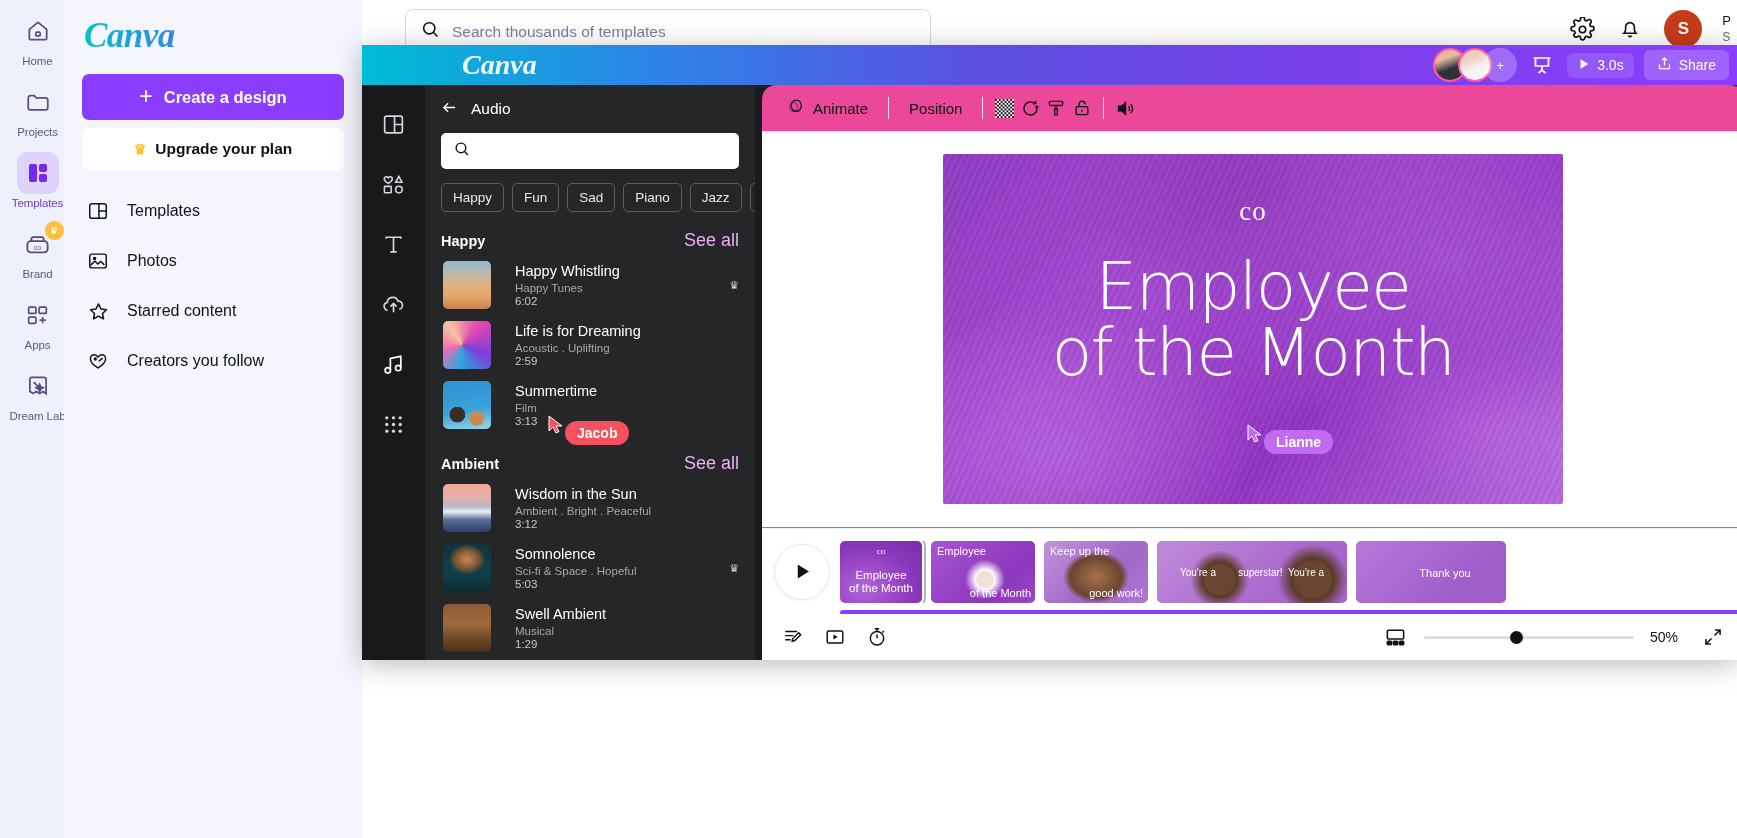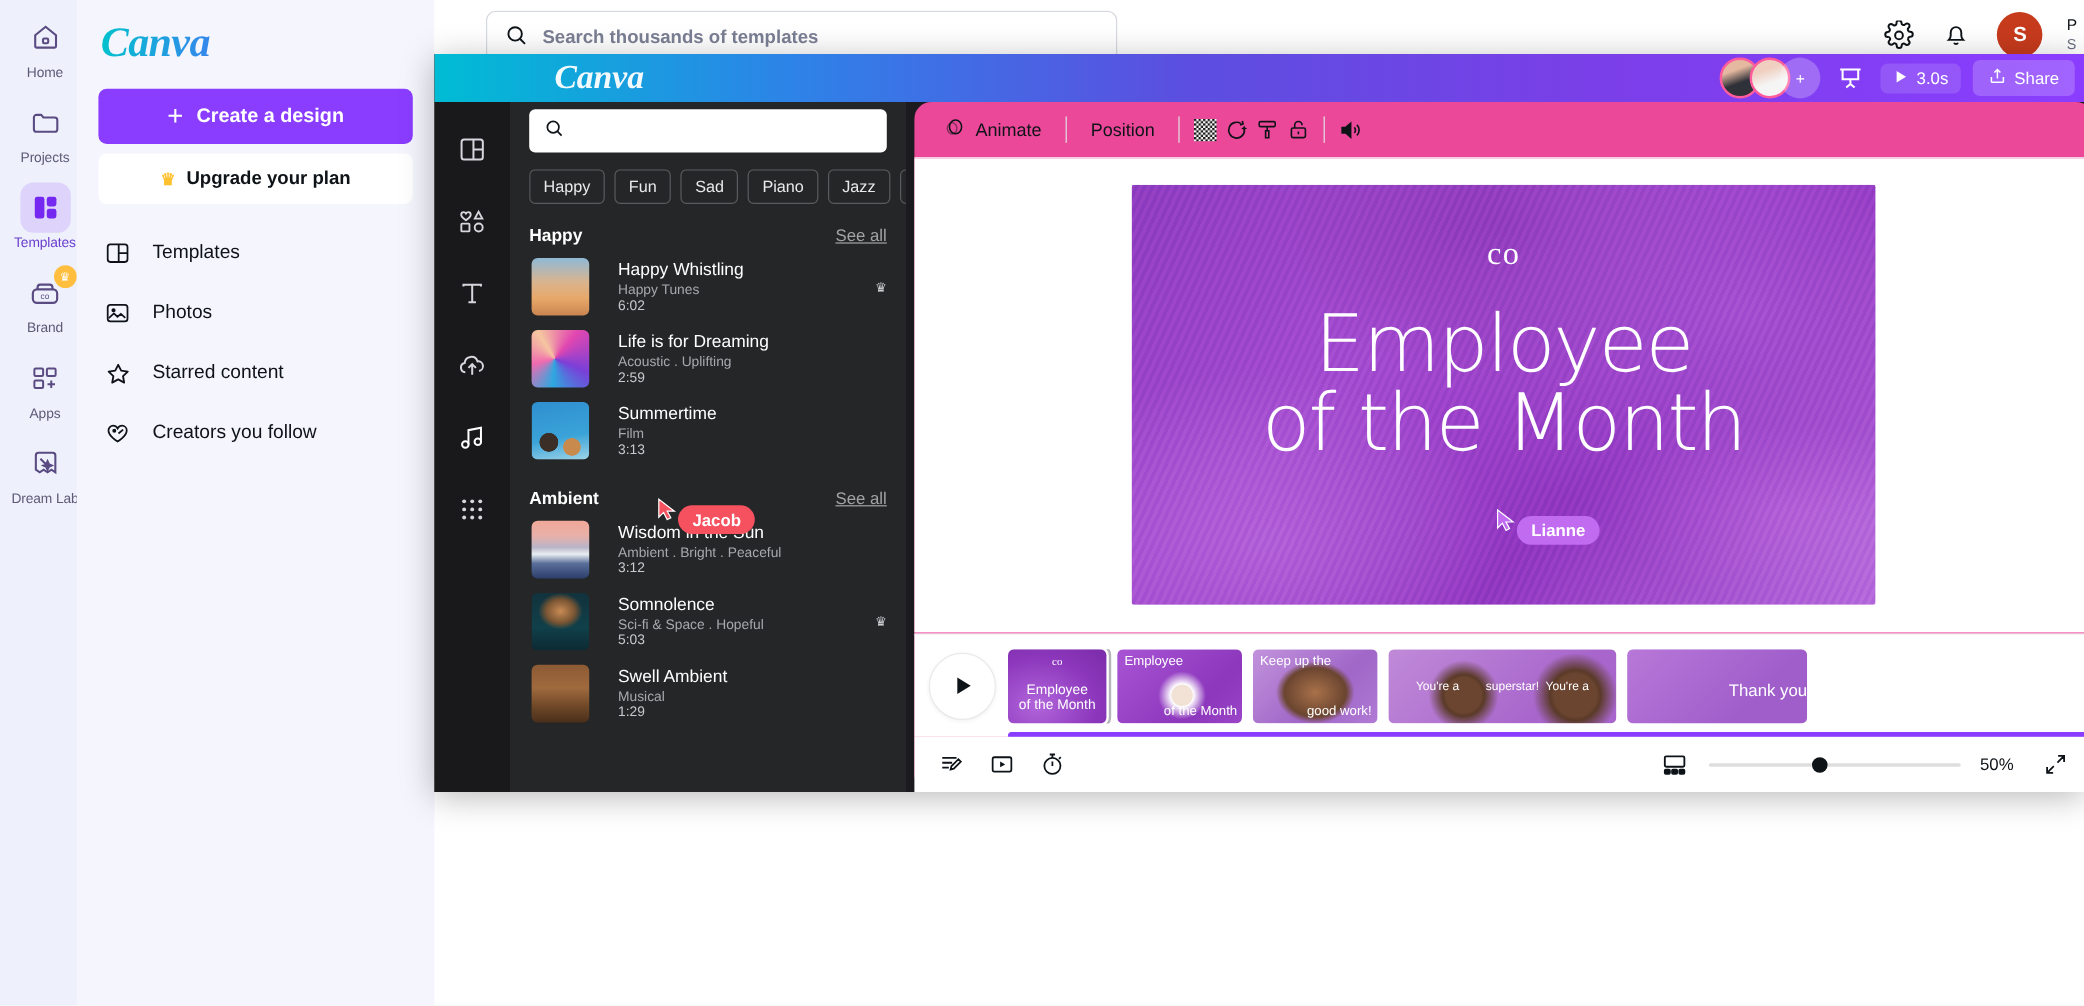--- a/index.html
+++ b/index.html
@@ -80,21 +80,21 @@
   
   .home-header {
     position: absolute; left: 362px; top: 0; right: 0; height: 62px;
     background: #ffffff; display: flex; align-items: center;
   }
   .search-wrap {
     position: absolute; left: 405px; top: 9px; width: 526px; height: 45px;
     border: 1px solid #d7d9e0; border-radius: 8px; background: #fff;
     display: flex; align-items: center; padding: 0 14px; gap: 11px;
   }
-  .search-ph { font-size: 15.5px; color: #7b7f94; font-weight: bold; }
+  .search-ph { font-size: 15.5px; color: #7b7f94; }
   .hdr-right { position: absolute; right: 0; top: 10px; display: flex; align-items: center; gap: 20px; padding-right: 6px; }
   .hdr-ico { width: 28px; height: 28px; color: #0e1318; cursor: pointer; display:flex; align-items:center; justify-content:center; }
   .avatar-s {
     width: 38px; height: 38px; border-radius: 50%; background: #c73b1d;
     color: #fff; font-size: 17px; font-weight: bold;
     display: flex; align-items: center; justify-content: center; cursor: pointer;
   }
   .hdr-name { font-size: 13px; color: #0e1318; line-height: 1.25; }
   .hdr-name .sub { color: #6a6d80; font-size: 12px; }
 
@@ -162,21 +162,21 @@
   .ap-chips { display: flex; gap: 8px; margin: 14px 0 0 16px; overflow: hidden; }
   .chip {
     border: 1px solid #5a5b5e; color: #e9e9ec; border-radius: 5px;
     padding: 6px 11px; font-size: 13.5px; white-space: nowrap; cursor: pointer; background: transparent;
   }
   .ap-sec {
     display: flex; align-items: baseline; justify-content: space-between;
     padding: 18px 16px 4px 16px;
   }
   .ap-sec-t { color: #fff; font-size: 14.5px; font-weight: bold; }
-  .ap-sec-a { color: #a3a3a3; font-size: 14px; cursor: pointer; text-decoration: underline; }
+  .ap-sec-a { color: #f0abfc; font-size: 18px; cursor: pointer; }
   .track { display: flex; align-items: flex-start; gap: 12px; padding: 6px 16px 6px 18px; cursor: pointer; position: relative; }
   .thumb { width: 48px; height: 48px; border-radius: 5px; flex: 0 0 48px; }
   .t-meta { padding-top: 1px; flex: 1; margin-left: 12px; }
   .t-name { color: #fff; font-size: 14.5px; line-height: 1.25; }
   .t-tags { color: #a7a8ad; font-size: 11.5px; margin-top: 2px; }
   .t-dur { color: #c8c9cd; font-size: 11.5px; margin-top: 1px; }
   .t-crown { color: #cfd0d4; font-size: 11px; align-self: center; }
 
   
   .ed-stage {
@@ -514,20 +514,28 @@
             <circle cx="12" cy="12" r="1.7"></circle>
             <circle cx="19" cy="12" r="1.7"></circle>
           <circle cx="5" cy="19" r="1.7"></circle>
             <circle cx="12" cy="19" r="1.7"></circle>
             <circle cx="19" cy="19" r="1.7"></circle>
         </svg>
       </span>
     </div>
 
     <div class="audio-panel">
+      <div class="ap-head">
+        <span class="ap-back">
+          <svg width="17" height="17" viewBox="0 0 24 24" fill="none" stroke="#fff" stroke-width="1.9">
+            <path d="M20 12H4M10 6l-6 6 6 6"></path>
+          </svg>
+        </span>
+        <span class="ap-title">Audio</span>
+      </div>
 
       <div class="ap-search">
         <span>
           <svg width="18" height="18" viewBox="0 0 24 24" fill="none" stroke="#0e1318" stroke-width="1.9">
             <circle cx="10.6" cy="10.6" r="6.4"></circle>
               <path d="M15.4 15.4 20 20"></path>
           </svg>
         </span>
         <span title=""></span>
       </div>
@@ -705,21 +713,21 @@
           <div class="tl-card" style="width:104px; background:radial-gradient(ellipse 45% 60% at 50% 58%,#a8714a 0%,#6b4530 55%,transparent 70%),linear-gradient(135deg,#c293dc,#a066c8 60%,#b07ad4 100%);padding-left:28px;">
             <div class="tl-label" style="top:4px; left:6px; text-align:left; font-size:11px;">Keep up the</div>
             <div class="tl-label" style="bottom:3px; right:5px; text-align:right; font-size:11px;">good work!</div>
           </div>
 
           <div class="tl-card" style="width:190px; background:radial-gradient(circle at 33% 62%,#6b4530 11%,#5a3a28 13%,transparent 22%),radial-gradient(circle at 82% 62%,#6b4530 11%,#5a3a28 13%,transparent 22%),linear-gradient(135deg,#c08ad8,#a866cc 70%);">
             <div class="tl-label" style="top:26px; left:0; right:0; text-align:center; font-size:10px;">You're a&nbsp;&nbsp;&nbsp;&nbsp;&nbsp;&nbsp;&nbsp;&nbsp;superstar!&nbsp; You're a</div>
           </div>
 
           <div class="tl-card" style="width:150px; background:linear-gradient(135deg,#b878d8,#a05ecb 70%);">
-            <div class="tl-label" style="top:26px; left:0; right:0; text-align:right; font-size:14px;margin-left:28px;">Thank you</div>
+            <div class="tl-label" style="top:26px; left:0; right:0; text-align:center; font-size:11px;margin-left:28px;">Thank you</div>
           </div>
 
         </div>
       </div>
 
       <div class="progress-bar"></div>
 
       <div class="ed-bottom">
         <span class="eb-ico">
           <svg width="22" height="22" viewBox="0 0 24 24" fill="none" stroke="currentColor" stroke-width="1.6">

